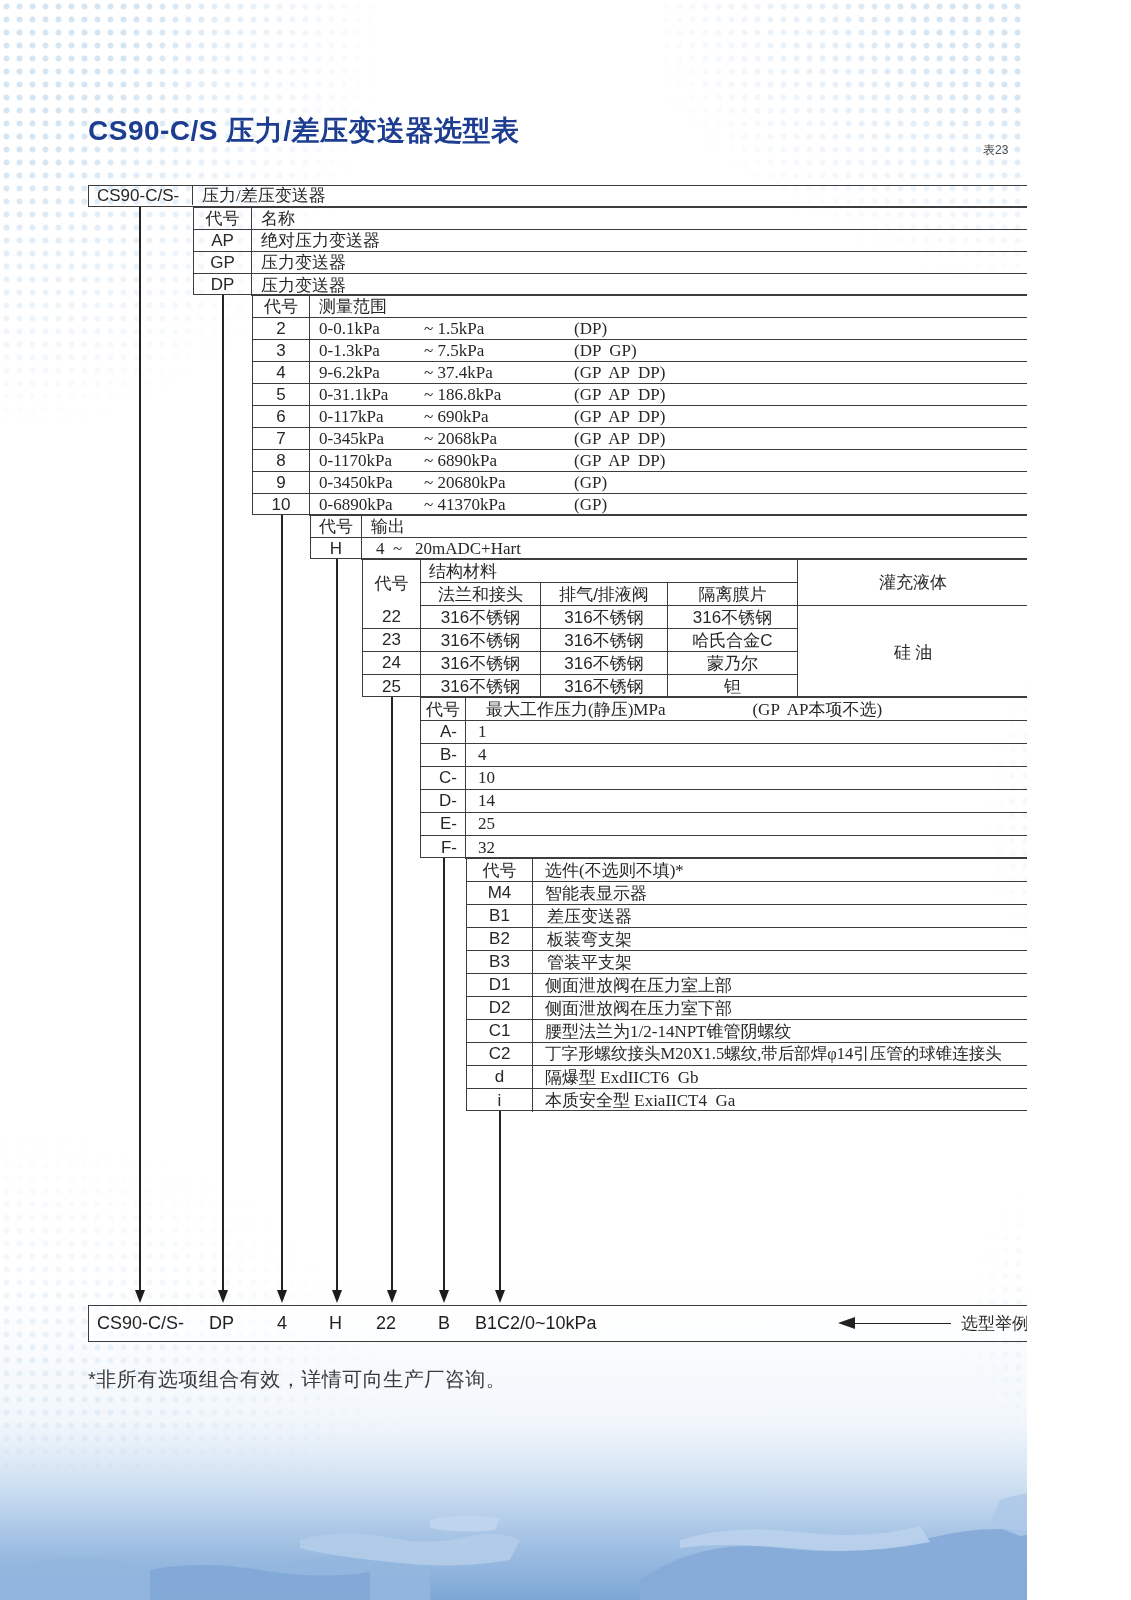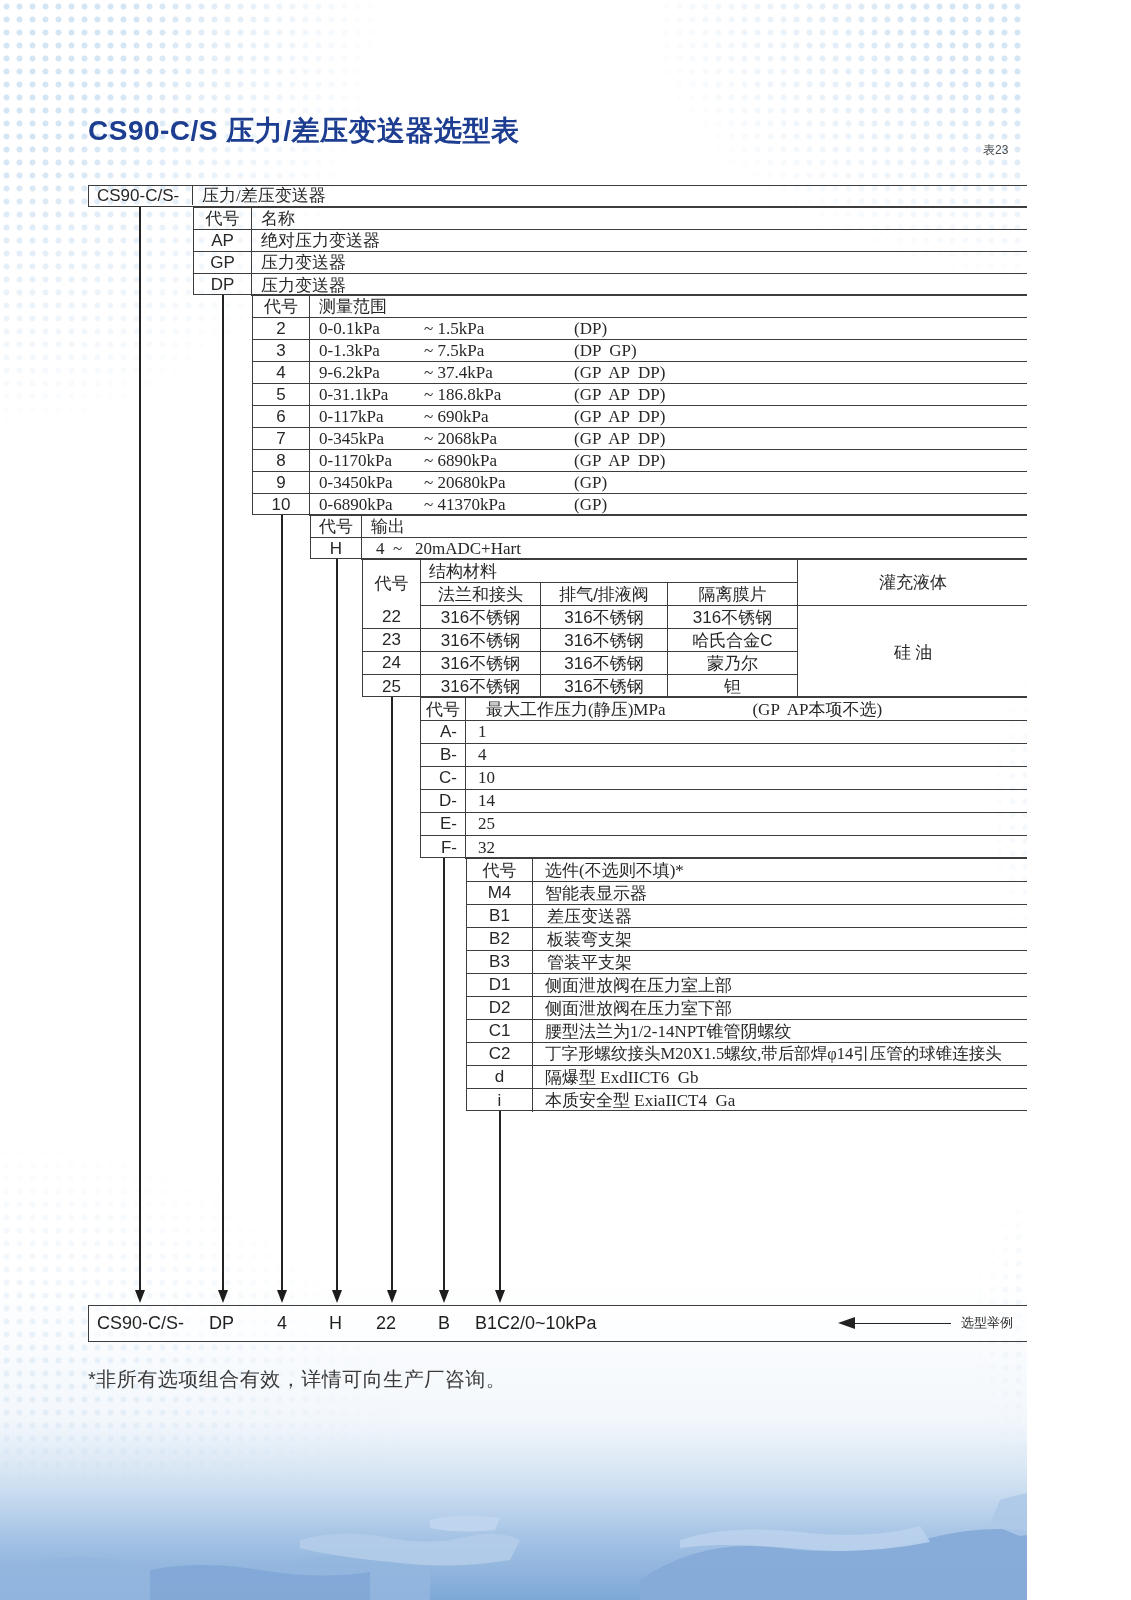--- a/index.html
+++ b/index.html
@@ -40,21 +40,21 @@
 
   
   .vline{position:absolute;width:1.5px;background:#232323;}
   .varrow{position:absolute;width:0;height:0;border-left:5.5px solid transparent;border-right:5.5px solid transparent;border-top:13px solid #1c1c1c;}
 
   
   .example-box{position:absolute;left:88px;top:1305px;width:955px;height:37px;border:1.5px solid #3d3d3d;box-sizing:border-box;background:rgba(255,255,255,.55);}
   .exseg{position:absolute;top:0;height:34px;display:flex;align-items:center;font-size:18px;color:#1f1f1f;}
   .exline{position:absolute;left:765px;top:16.5px;width:97px;height:1.5px;background:#222;}
   .exhead{position:absolute;left:749px;top:11px;width:0;height:0;border-top:6px solid transparent;border-bottom:6px solid transparent;border-right:17px solid #222;}
-  .exlabel{position:absolute;left:872px;top:0;height:34px;display:flex;align-items:center;font-size:13px;color:#2a2a2a;font-family:Liberation Serif, serif;}
+  .exlabel{position:absolute;left:872px;top:0;height:34px;display:flex;align-items:center;font-size:17px;color:#2a2a2a;font-family:Liberation Serif, serif;}
 
   .footnote{position:absolute;left:88px;top:1366px;font-size:20px;color:#3a3a3a;letter-spacing:.5px;}
 
   .sea{position:absolute;left:0;top:1420px;width:1131px;height:180px;pointer-events:none;}
 </style>
 </head>
 <body>
 
 <div class="page">
 

